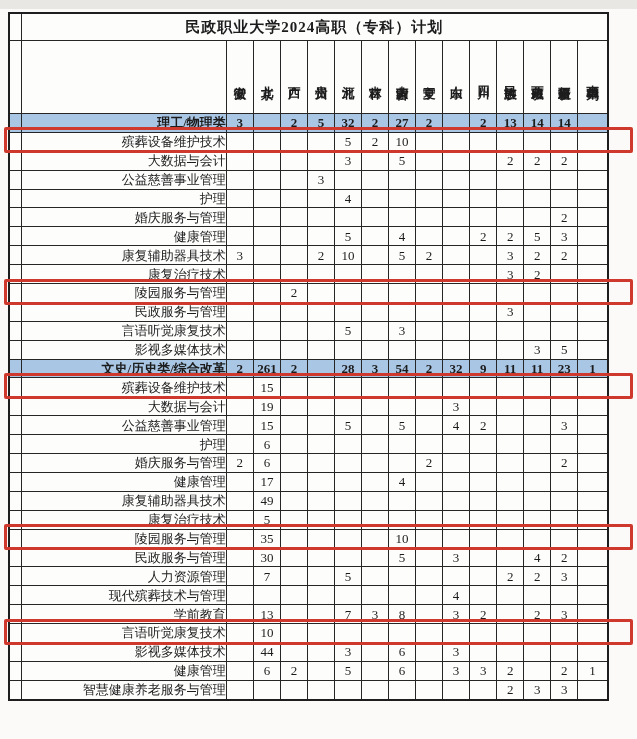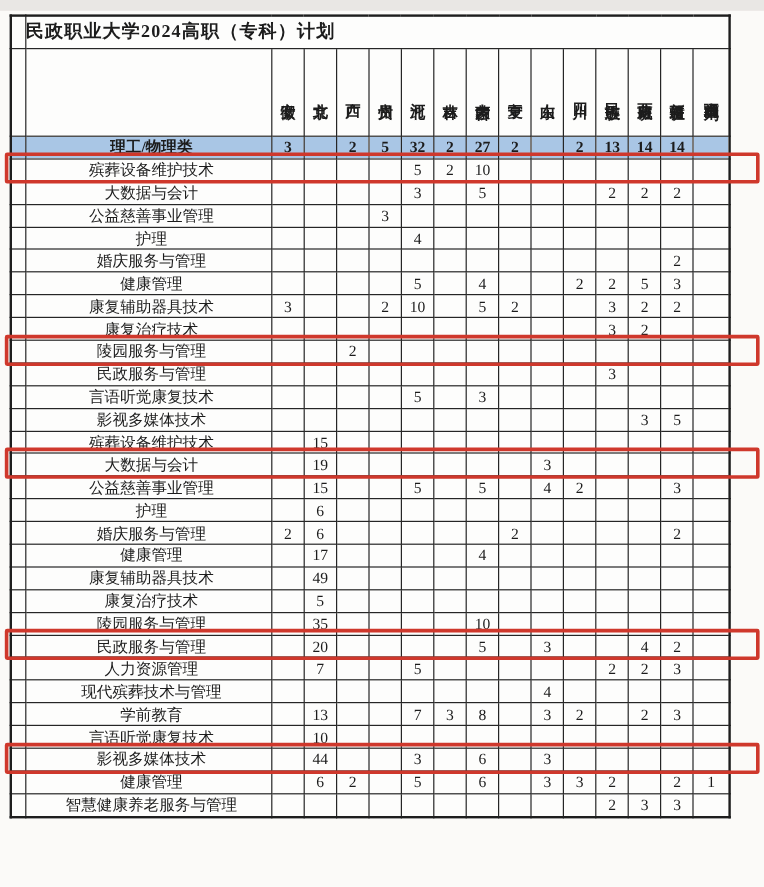--- a/index.html
+++ b/index.html
@@ -25,21 +25,21 @@
   td,th{
     border:1px solid #262626;
     padding:0;
     overflow:hidden;
     font-weight:normal;
   }
   table{border:2px solid #1e1e1e;}
   
   tr.title-row td{height:26px;}
   td.title{
-    text-align:left;
+    text-align:center;
     font-weight:bold;
     font-size:15px;
     line-height:26px;
     letter-spacing:1px;
   }
   
   tr.header-row th{height:72px;vertical-align:middle;background:#fdfdfc;}
   th .vert{
     display:block;
     margin:0 auto;
@@ -47,21 +47,21 @@
     text-orientation:upright;
     font-weight:bold;
     font-size:12.5px;
     line-height:1;
     letter-spacing:1px;
     white-space:nowrap;
   }
   
   tr.data-row td{height:17.9px;font-size:13px;line-height:17px;}
   td.label{
-    text-align:center;
+    text-align:right;
     padding-left:5px;
     white-space:nowrap;
   }
   td.num{text-align:center;font-size:12.5px;}
   tr.section td{
     background:var(--section-bg,#a9c6e5);
     font-weight:bold;
   }
   
   .red-box{
@@ -378,20 +378,38 @@
           <td class="num"></td>
           <td class="num"></td>
           <td class="num"></td>
           <td class="num"></td>
           <td class="num"></td>
           <td class="num"></td>
           <td class="num">3</td>
           <td class="num">5</td>
           <td class="num"></td>
         </tr>
+        <tr class="data-row section">
+          <td></td>
+          <td class="label">文史/历史类/综合改革</td>
+          <td class="num">2</td>
+          <td class="num">261</td>
+          <td class="num">2</td>
+          <td class="num"></td>
+          <td class="num">28</td>
+          <td class="num">3</td>
+          <td class="num">54</td>
+          <td class="num">2</td>
+          <td class="num">32</td>
+          <td class="num">9</td>
+          <td class="num">11</td>
+          <td class="num">11</td>
+          <td class="num">23</td>
+          <td class="num">1</td>
+        </tr>
         <tr class="data-row highlight">
           <td></td>
           <td class="label">殡葬设备维护技术</td>
           <td class="num"></td>
           <td class="num">15</td>
           <td class="num"></td>
           <td class="num"></td>
           <td class="num"></td>
           <td class="num"></td>
           <td class="num"></td>
@@ -544,21 +562,21 @@
           <td class="num"></td>
           <td class="num"></td>
           <td class="num"></td>
           <td class="num"></td>
           <td class="num"></td>
         </tr>
         <tr class="data-row">
           <td></td>
           <td class="label">民政服务与管理</td>
           <td class="num"></td>
-          <td class="num">20</td>
+          <td class="num">30</td>
           <td class="num"></td>
           <td class="num"></td>
           <td class="num"></td>
           <td class="num"></td>
           <td class="num">5</td>
           <td class="num"></td>
           <td class="num">3</td>
           <td class="num"></td>
           <td class="num"></td>
           <td class="num">4</td>

